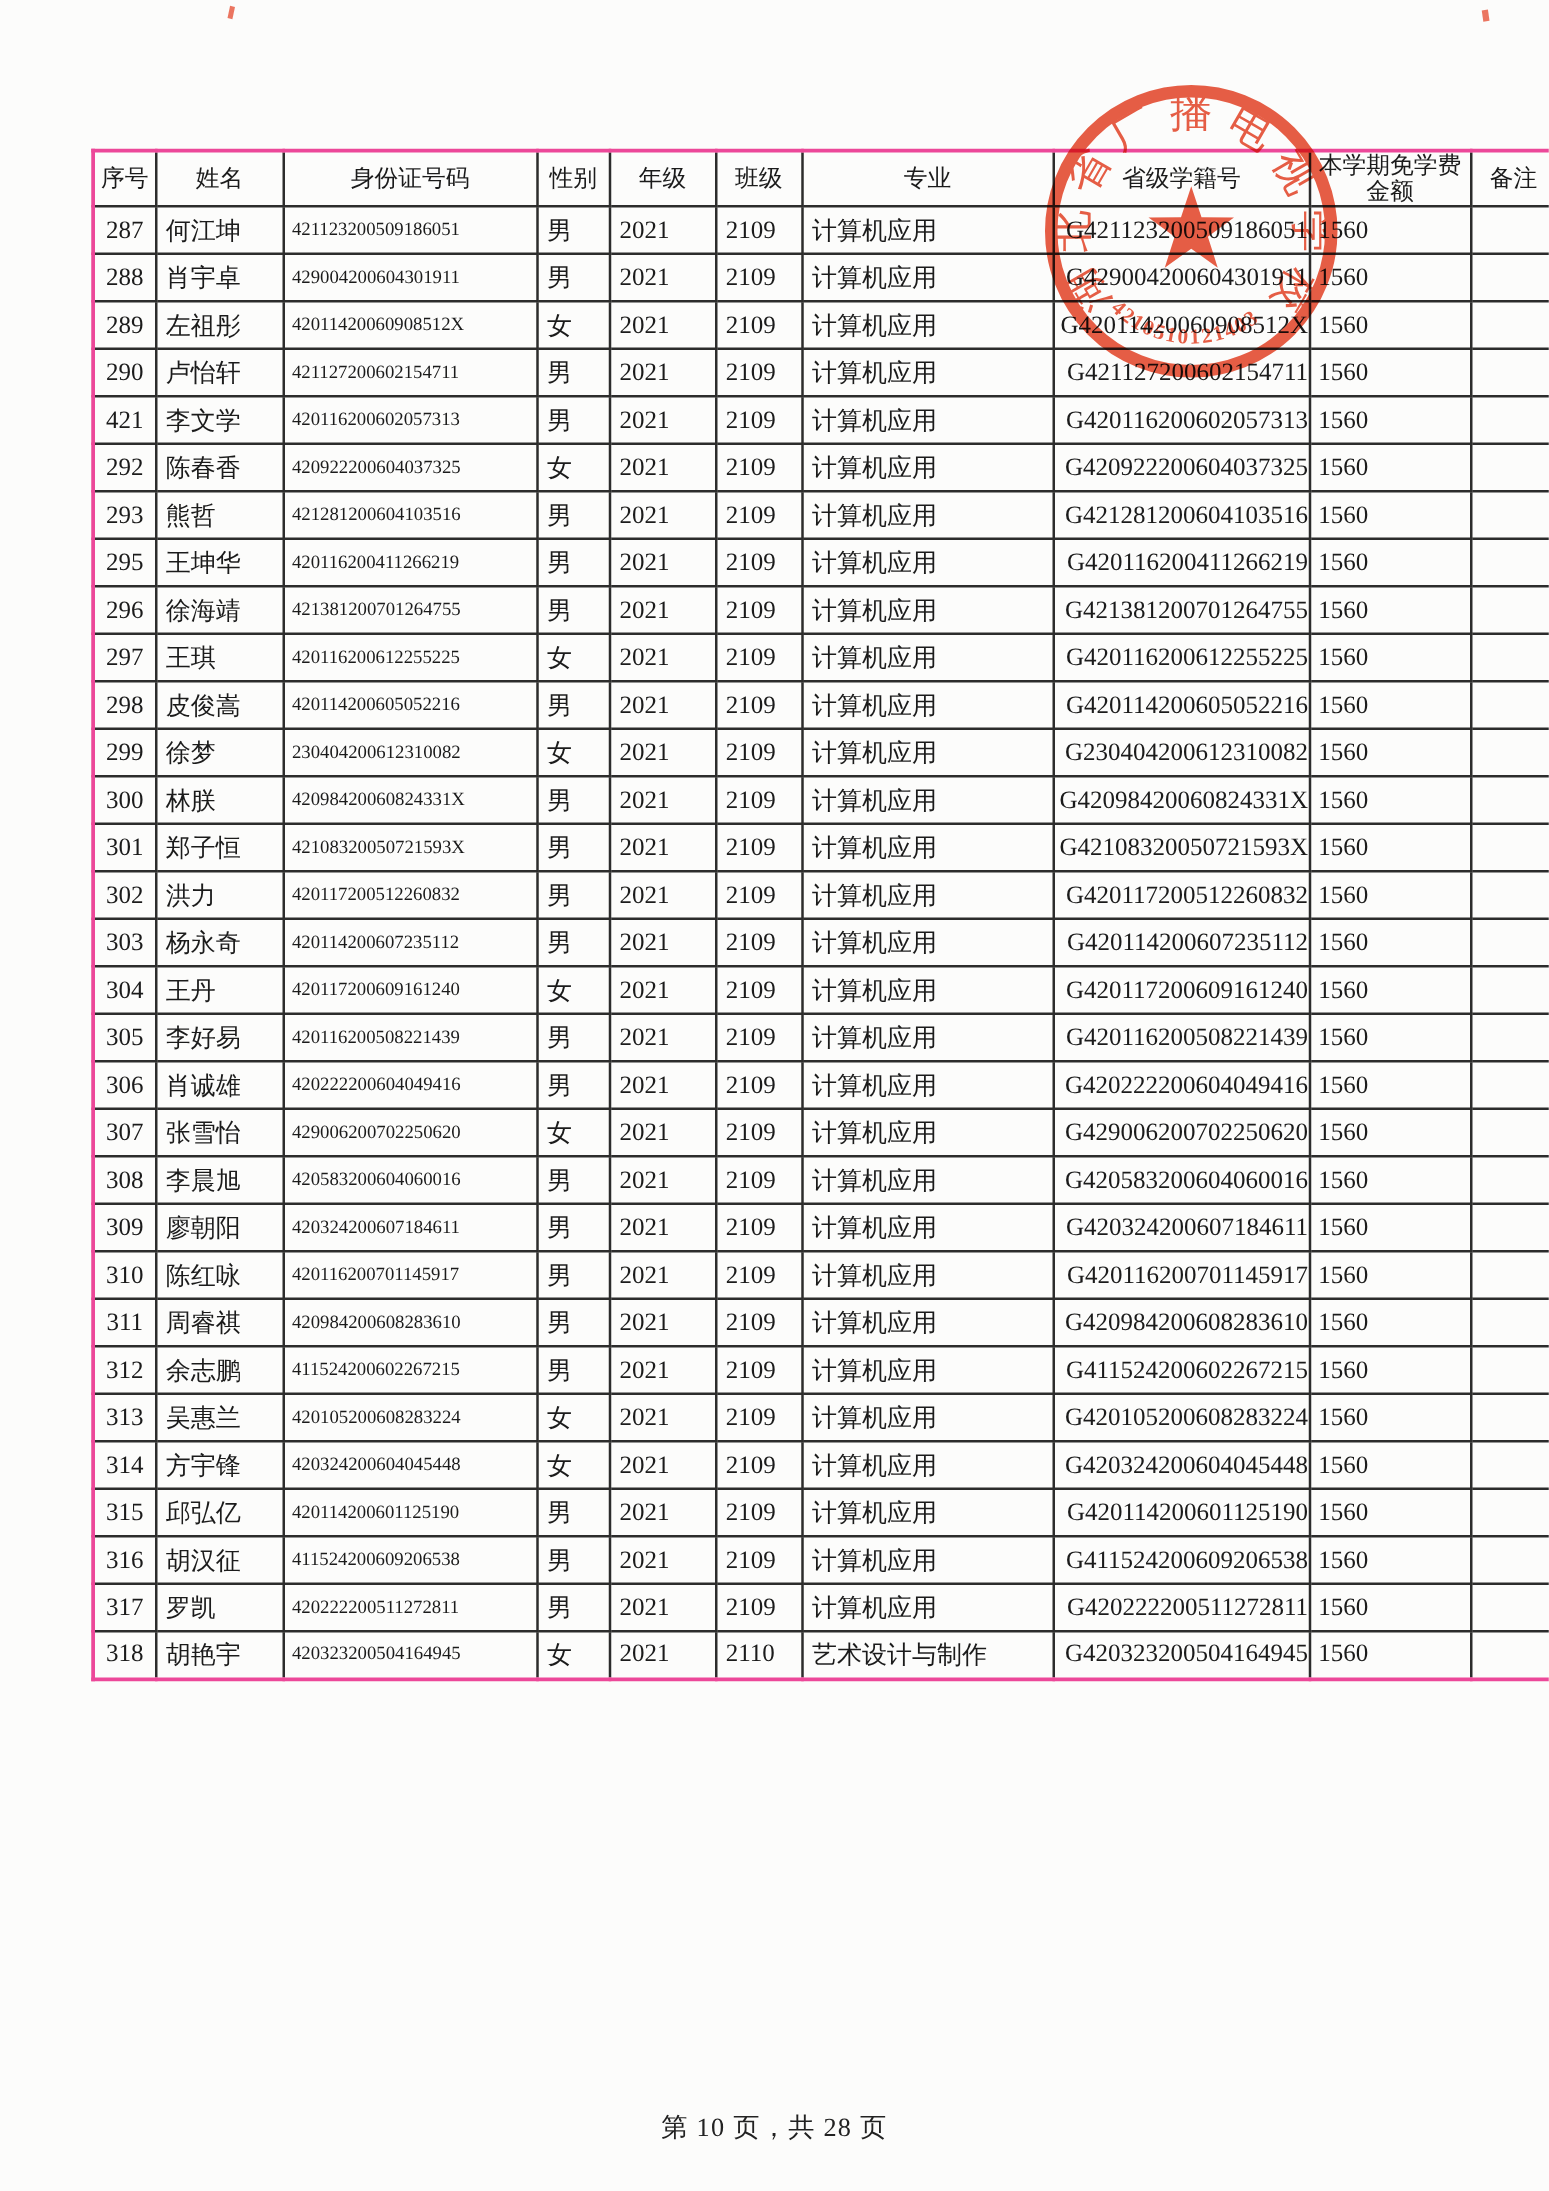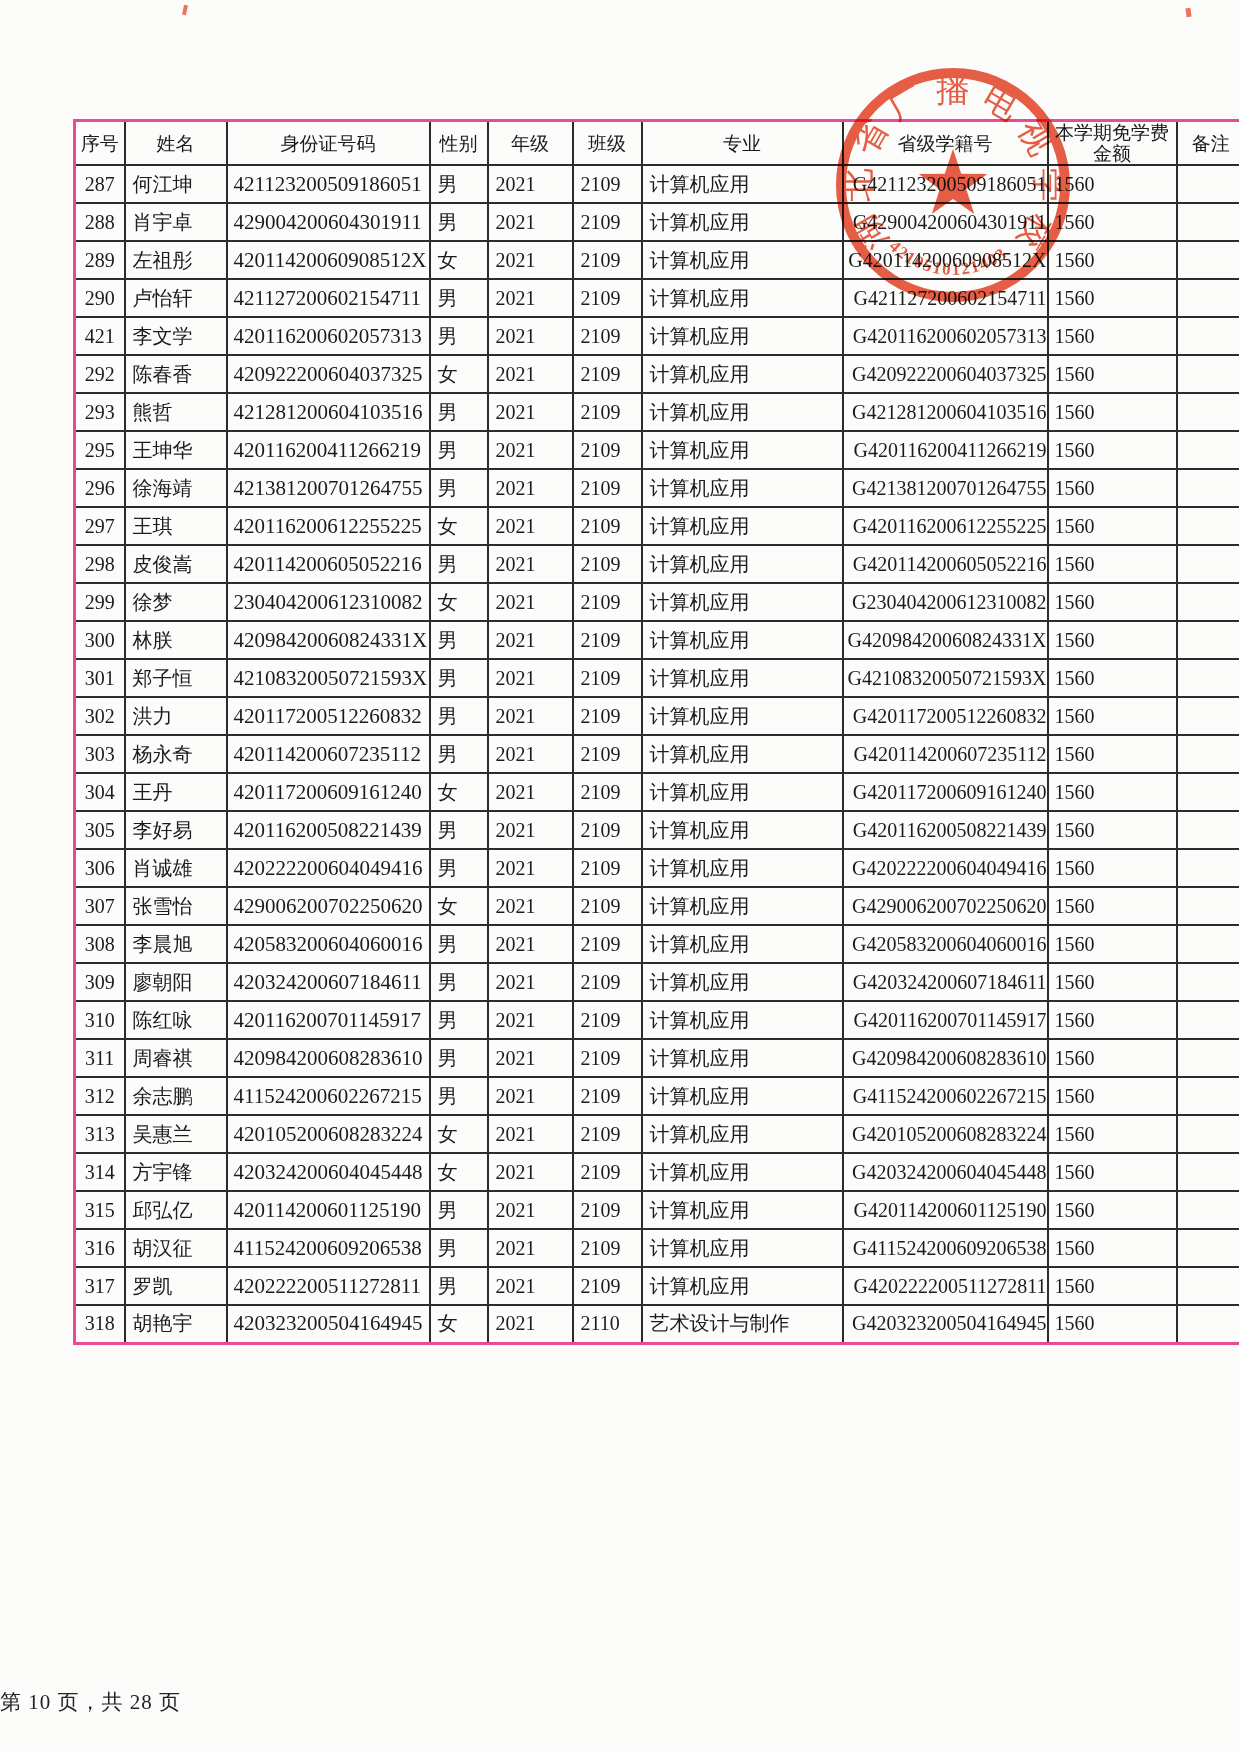--- a/index.html
+++ b/index.html
@@ -29,40 +29,40 @@
     font-weight:normal;
   }
   thead tr{height:44px;}
   tbody tr{height:38px;}
   th{
     text-align:center;padding:0 2px;
     font-size:19px;line-height:21px;
     white-space:normal;
   }
   td.c0{text-align:center;padding:0;}
-  td.c2{font-size:21px;padding-left:6px;letter-spacing:0px;}
+  td.c2{font-size:15px;padding-left:6px;letter-spacing:0px;}
   td.c7{font-size:20px;padding-left:4px;text-align:right;}
   td.c8{padding-left:6px;}
   td.c9{padding:0;}
   
   col.w0{width:50px;}  col.w1{width:102px;} col.w2{width:203px;}
   col.w3{width:58px;}  col.w4{width:85px;}  col.w5{width:69px;}
   col.w6{width:201px;} col.w7{width:205px;} col.w8{width:129px;}
   col.w9{width:69px;}
   
   .stamp{
     position:absolute;left:818px;top:50px;width:270px;height:270px;
     mix-blend-mode:multiply;opacity:.88;
     pointer-events:none;
   }
   .stamp text{font-family:"Liberation Serif","DejaVu Serif",serif;}
   
   .footer{
     position:absolute;left:0;top:1688px;width:1239px;
-    font-size:21px;letter-spacing:1px;color:#222;
+    text-align:center;font-size:21px;letter-spacing:1px;color:#222;
   }
   
   .artifact{position:absolute;background:#e5482c;opacity:.75;}
   .a1{left:183px;top:5px;width:4px;height:10px;transform:rotate(12deg);}
   .a2{left:1186px;top:8px;width:5px;height:9px;transform:rotate(-8deg);}
 </style>
 </head>
 <body>
 
 <div class="page">

